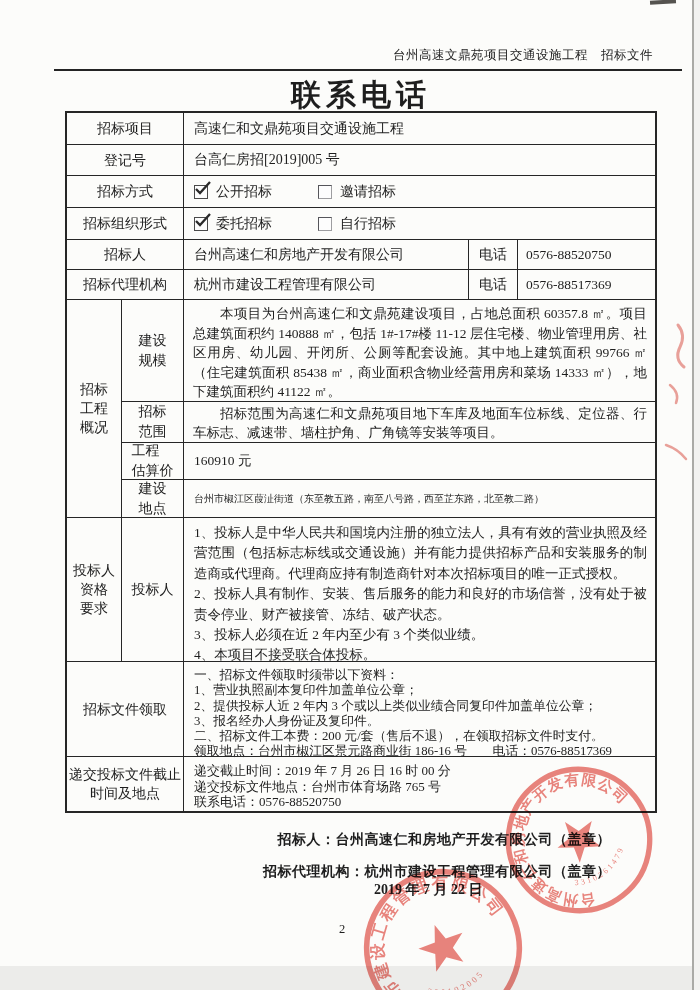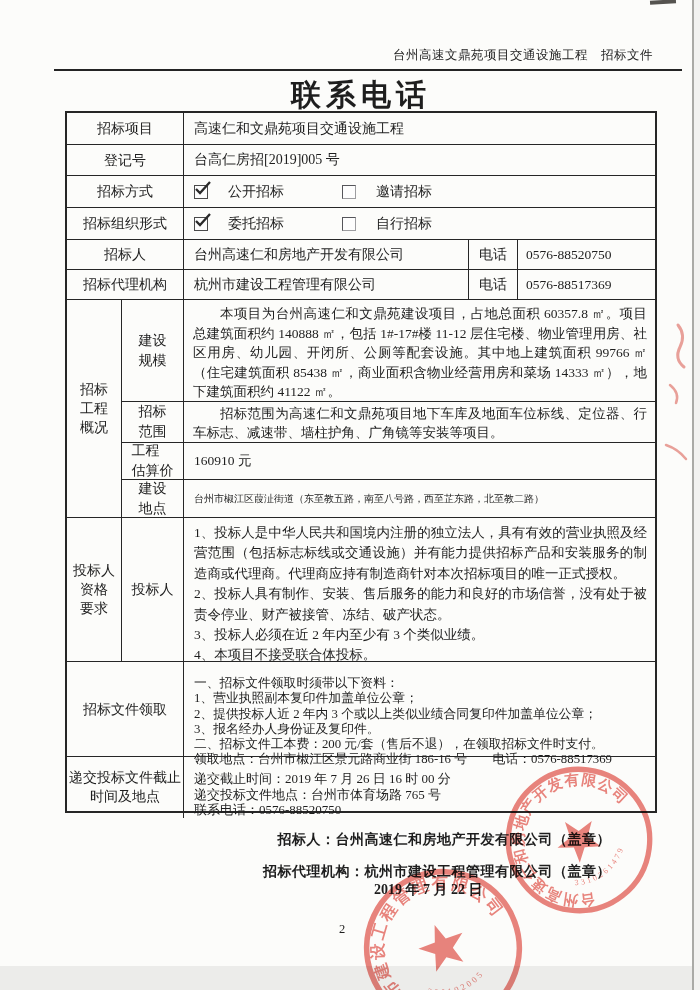--- a/index.html
+++ b/index.html
@@ -32,30 +32,30 @@
     text-align:left;border-right:1.5px solid #262626;font-size:14px;white-space:pre-line;
     box-sizing:border-box;line-height:20px;}
   .colstack{flex:1;display:flex;flex-direction:column;min-width:0;}
   .subrow{display:flex;border-top:1.5px solid #262626;box-sizing:border-box;flex:none;min-width:0;}
   .subrow.first{border-top:none;}
   .par{font-size:13.5px;line-height:19.6px;text-align:justify;padding:4px 8px 0 9px;text-indent:2em;box-sizing:border-box;}
   .tel-lbl{width:50px;flex:none;display:flex;align-items:center;justify-content:center;
     border-left:1.5px solid #262626;border-right:1.5px solid #262626;font-size:14px;box-sizing:border-box;}
   .tel-num{width:137px;flex:none;display:flex;align-items:center;padding:0 8px;font-size:13.5px;box-sizing:border-box;}
 
-  .cbrow{gap:20px;}
+  .cbrow{gap:8px;}
   .cb{width:12px;height:12px;flex:none;position:relative;background:#fdfdfd;
     border:1.5px solid #4a4a4a;box-sizing:content-box;}
   .cb.empty{border-color:#55555a #9d9da0 #9d9da0 #55555a;}
   .cb svg{position:absolute;left:-1px;top:-6px;width:17px;height:17px;overflow:visible;}
   .opt2{margin-left:38px;}
 
   .qwrap{flex:1;padding:5px 0 0 0;min-width:0;}
   .q-item{font-size:13.5px;line-height:20.4px;text-align:justify;margin:0;padding:0 8px 0 10px;}
-  .lines{flex:1;padding:6px 6px 0 10px;min-width:0;margin-top:8px;}
+  .lines{flex:1;padding:6px 6px 0 10px;min-width:0;}
   .lines div{font-size:12.8px;line-height:15.3px;white-space:nowrap;}
   .lines2 div{font-size:13px;line-height:15.6px;}
 
   .sign{position:absolute;right:82px;top:831px;text-align:right;font-size:14px;font-weight:600;letter-spacing:.5px;margin-left:39px;}
   .sign .l2{margin-top:14px;}
   .sign-date{position:absolute;left:374px;top:881px;font-size:14px;font-weight:600;}
   .pagenum{position:absolute;left:339px;top:922px;font-size:12.5px;}
 
   .seal{position:absolute;mix-blend-mode:multiply;opacity:.66;}
   .seal svg{overflow:visible;display:block;}

